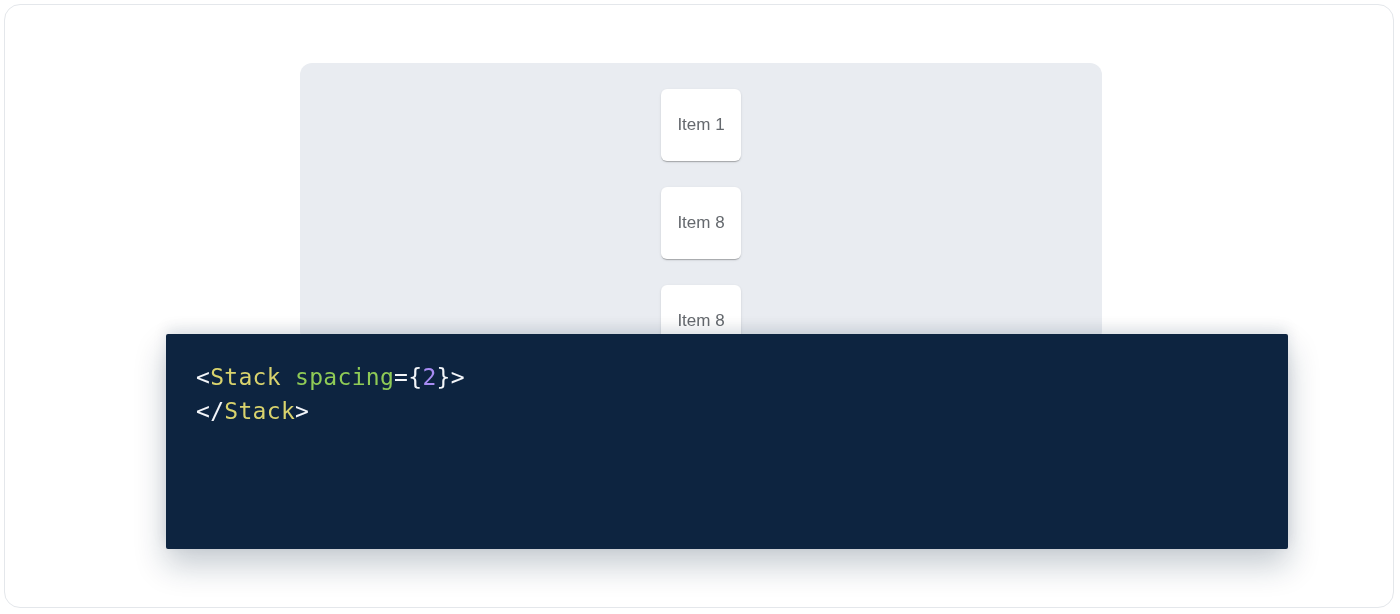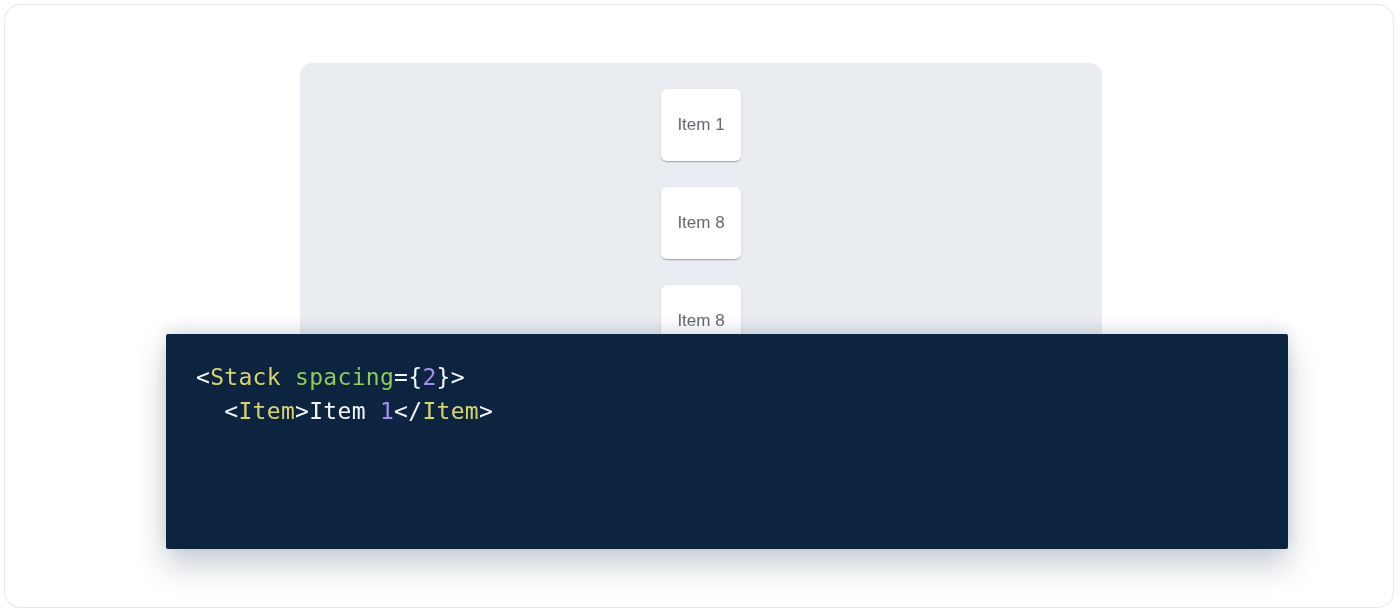--- a/index.html
+++ b/index.html
@@ -82,17 +82,17 @@
     <div class="stack-demo">
       <div class="stack-item">Item 1</div>
       <div class="stack-item">Item 8</div>
       <div class="stack-item">Item 8</div>
     </div>
   </div>
 
   <div class="code-block">
     <div>
         <div class="code-line"><span class="tok-plain">&lt;</span><span class="tok-tag">Stack</span><span class="tok-plain"> </span><span class="tok-attr">spacing</span><span class="tok-plain">=</span><span class="tok-plain">{</span><span class="tok-num">2</span><span class="tok-plain">}</span><span class="tok-plain">&gt;</span></div>
-        <div class="code-line"><span class="tok-plain">  </span><span class="tok-plain">&lt;</span><span class="tok-tag">Item</span><span class="tok-plain">&gt;</span><span class="tok-plain">Item </span><span class="tok-num">1</span><span class="tok-plain">&lt;/</span><span class="tok-tag">Item</span><span class="tok-plain">&gt;</span></div>
+        <div class="code-line"><span class="tok-plain">&lt;/</span><span class="tok-tag">Stack</span><span class="tok-plain">&gt;</span></div>
       </div>
   </div>
 
 </div>
 
 </body></html>

